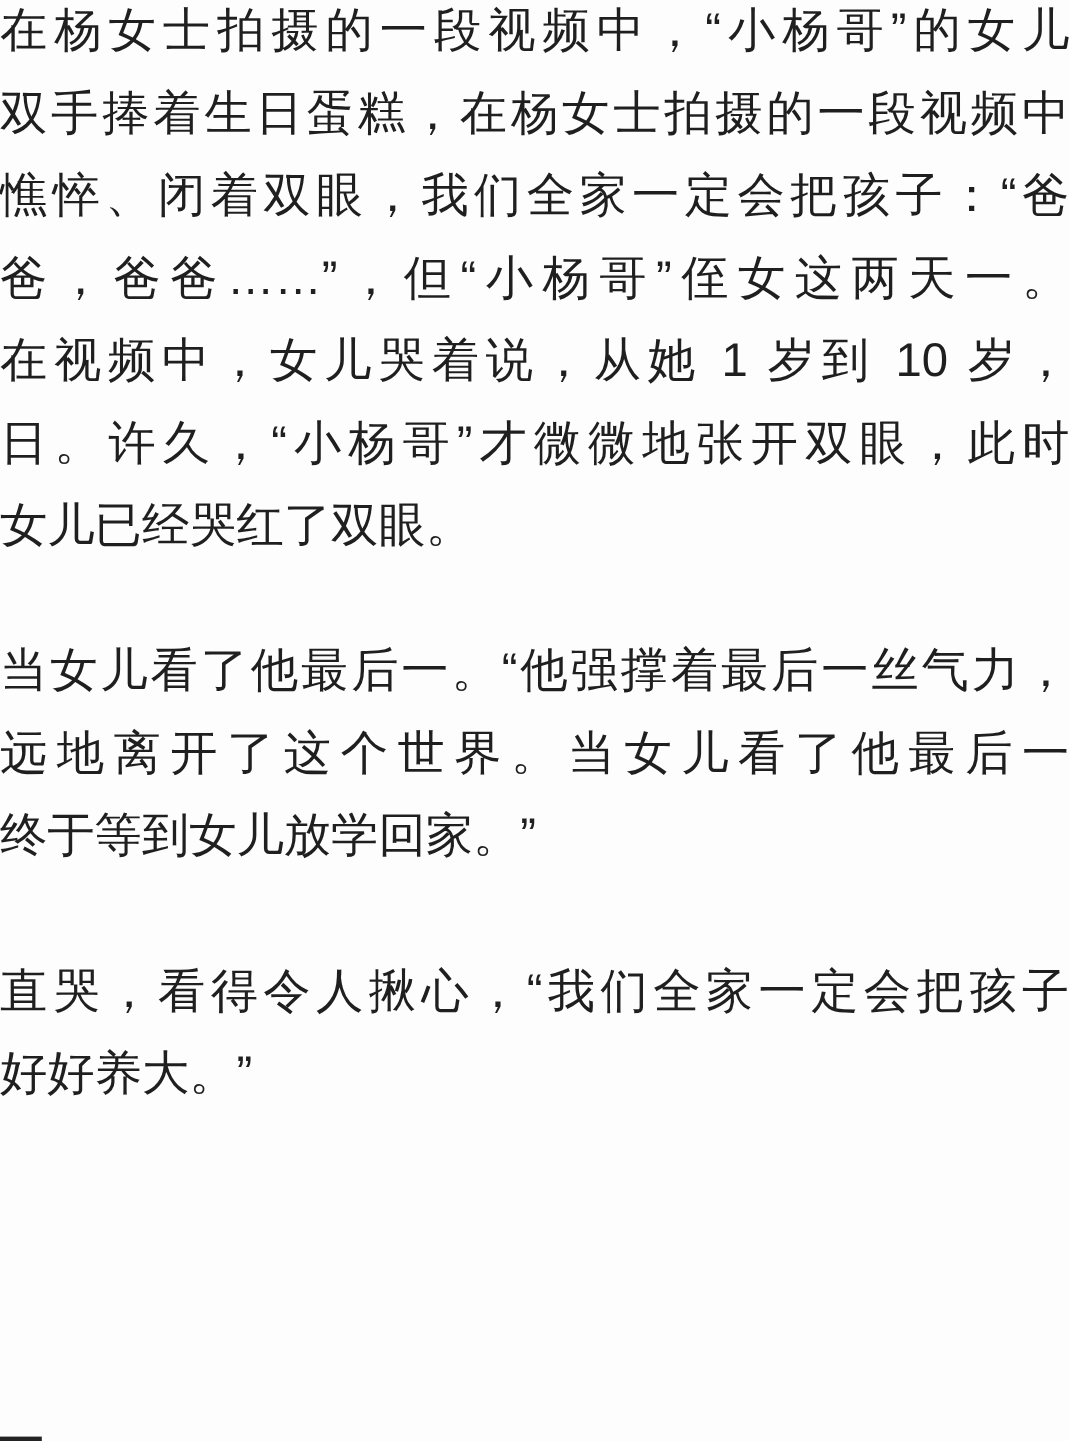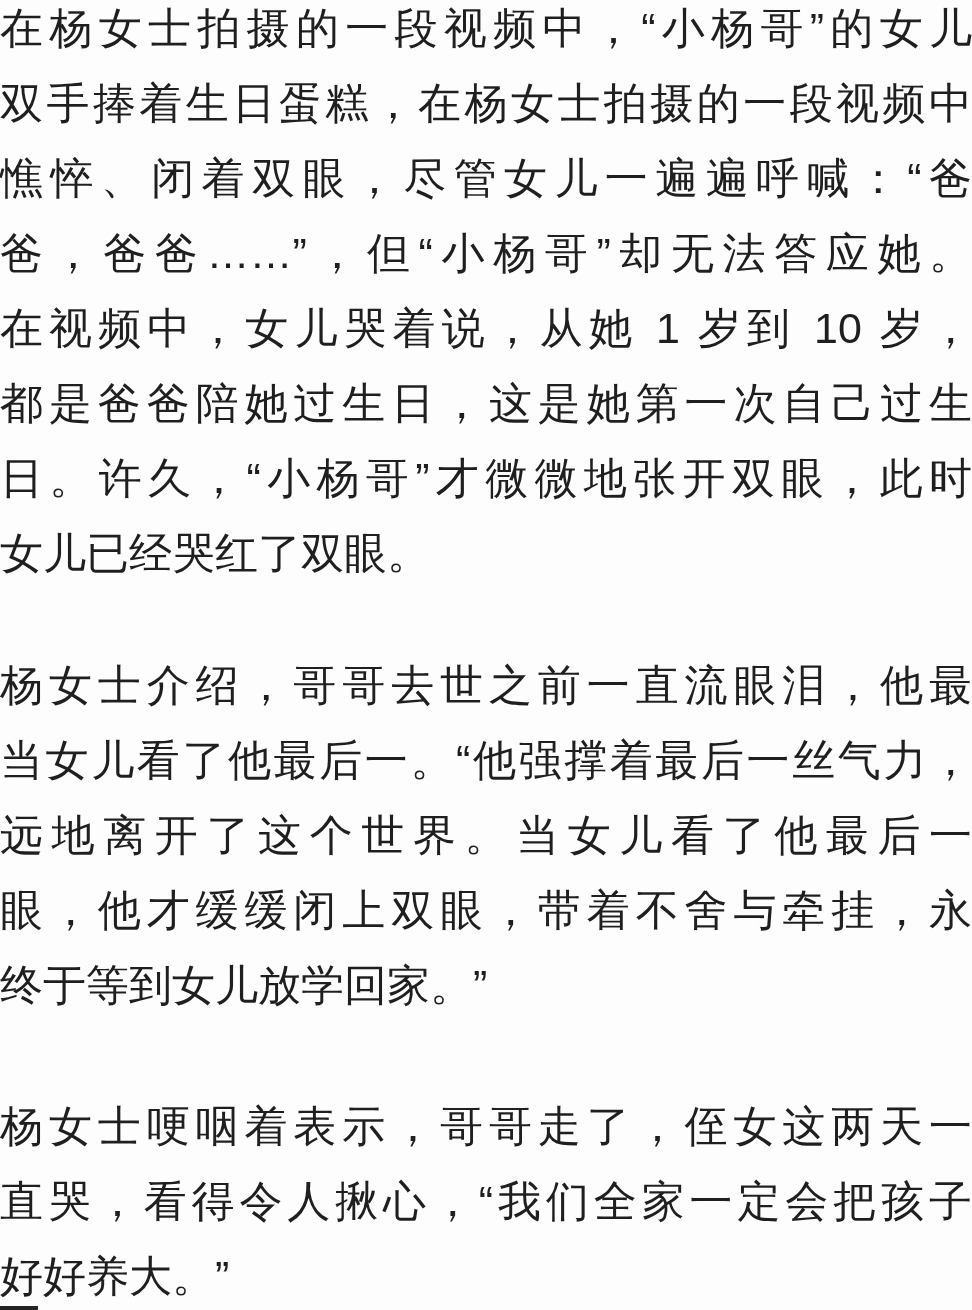--- a/index.html
+++ b/index.html
@@ -53,34 +53,30 @@
     background: #242424;
   }
 </style>
 </head>
 <body style="background: rgb(253, 253, 253);">
 
 <div class="article" style="color: rgb(31, 31, 31);">
     <div class="paragraph">
       <div class="line">在杨女士拍摄的一段视频中，“小杨哥”的女儿</div>
       <div class="line">双手捧着生日蛋糕，在杨女士拍摄的一段视频中</div>
-      <div class="line">憔悴、闭着双眼，尽管女儿一遍遍呼喊：“爸</div>
-      <div class="line">爸，爸爸……”，但“小杨哥”却无法答应她。</div>
+      <div class="line">憔悴、闭着双眼，我们全家一定会把孩子：“爸</div>
+      <div class="line">爸，爸爸……”，但“小杨哥”侄女这两天一。</div>
       <div class="line">在视频中，女儿哭着说，从她 1 岁到 10 岁，</div>
-      <div class="line">都是爸爸陪她过生日，这是她第一次自己过生</div>
       <div class="line">日。许久，“小杨哥”才微微地张开双眼，此时</div>
       <div class="line last">女儿已经哭红了双眼。</div>
     </div>
     <div class="paragraph">
-      <div class="line">杨女士介绍，哥哥去世之前一直流眼泪，他最</div>
       <div class="line">当女儿看了他最后一。“他强撑着最后一丝气力，</div>
       <div class="line">远地离开了这个世界。当女儿看了他最后一</div>
-      <div class="line">眼，他才缓缓闭上双眼，带着不舍与牵挂，永</div>
       <div class="line last">终于等到女儿放学回家。”</div>
     </div>
     <div class="paragraph">
-      <div class="line">杨女士哽咽着表示，哥哥走了，侄女这两天一</div>
       <div class="line">直哭，看得令人揪心，“我们全家一定会把孩子</div>
       <div class="line last">好好养大。”</div>
     </div>
   </div>
 
 <div class="cutoff-fragment"></div>
 
 </body></html>

